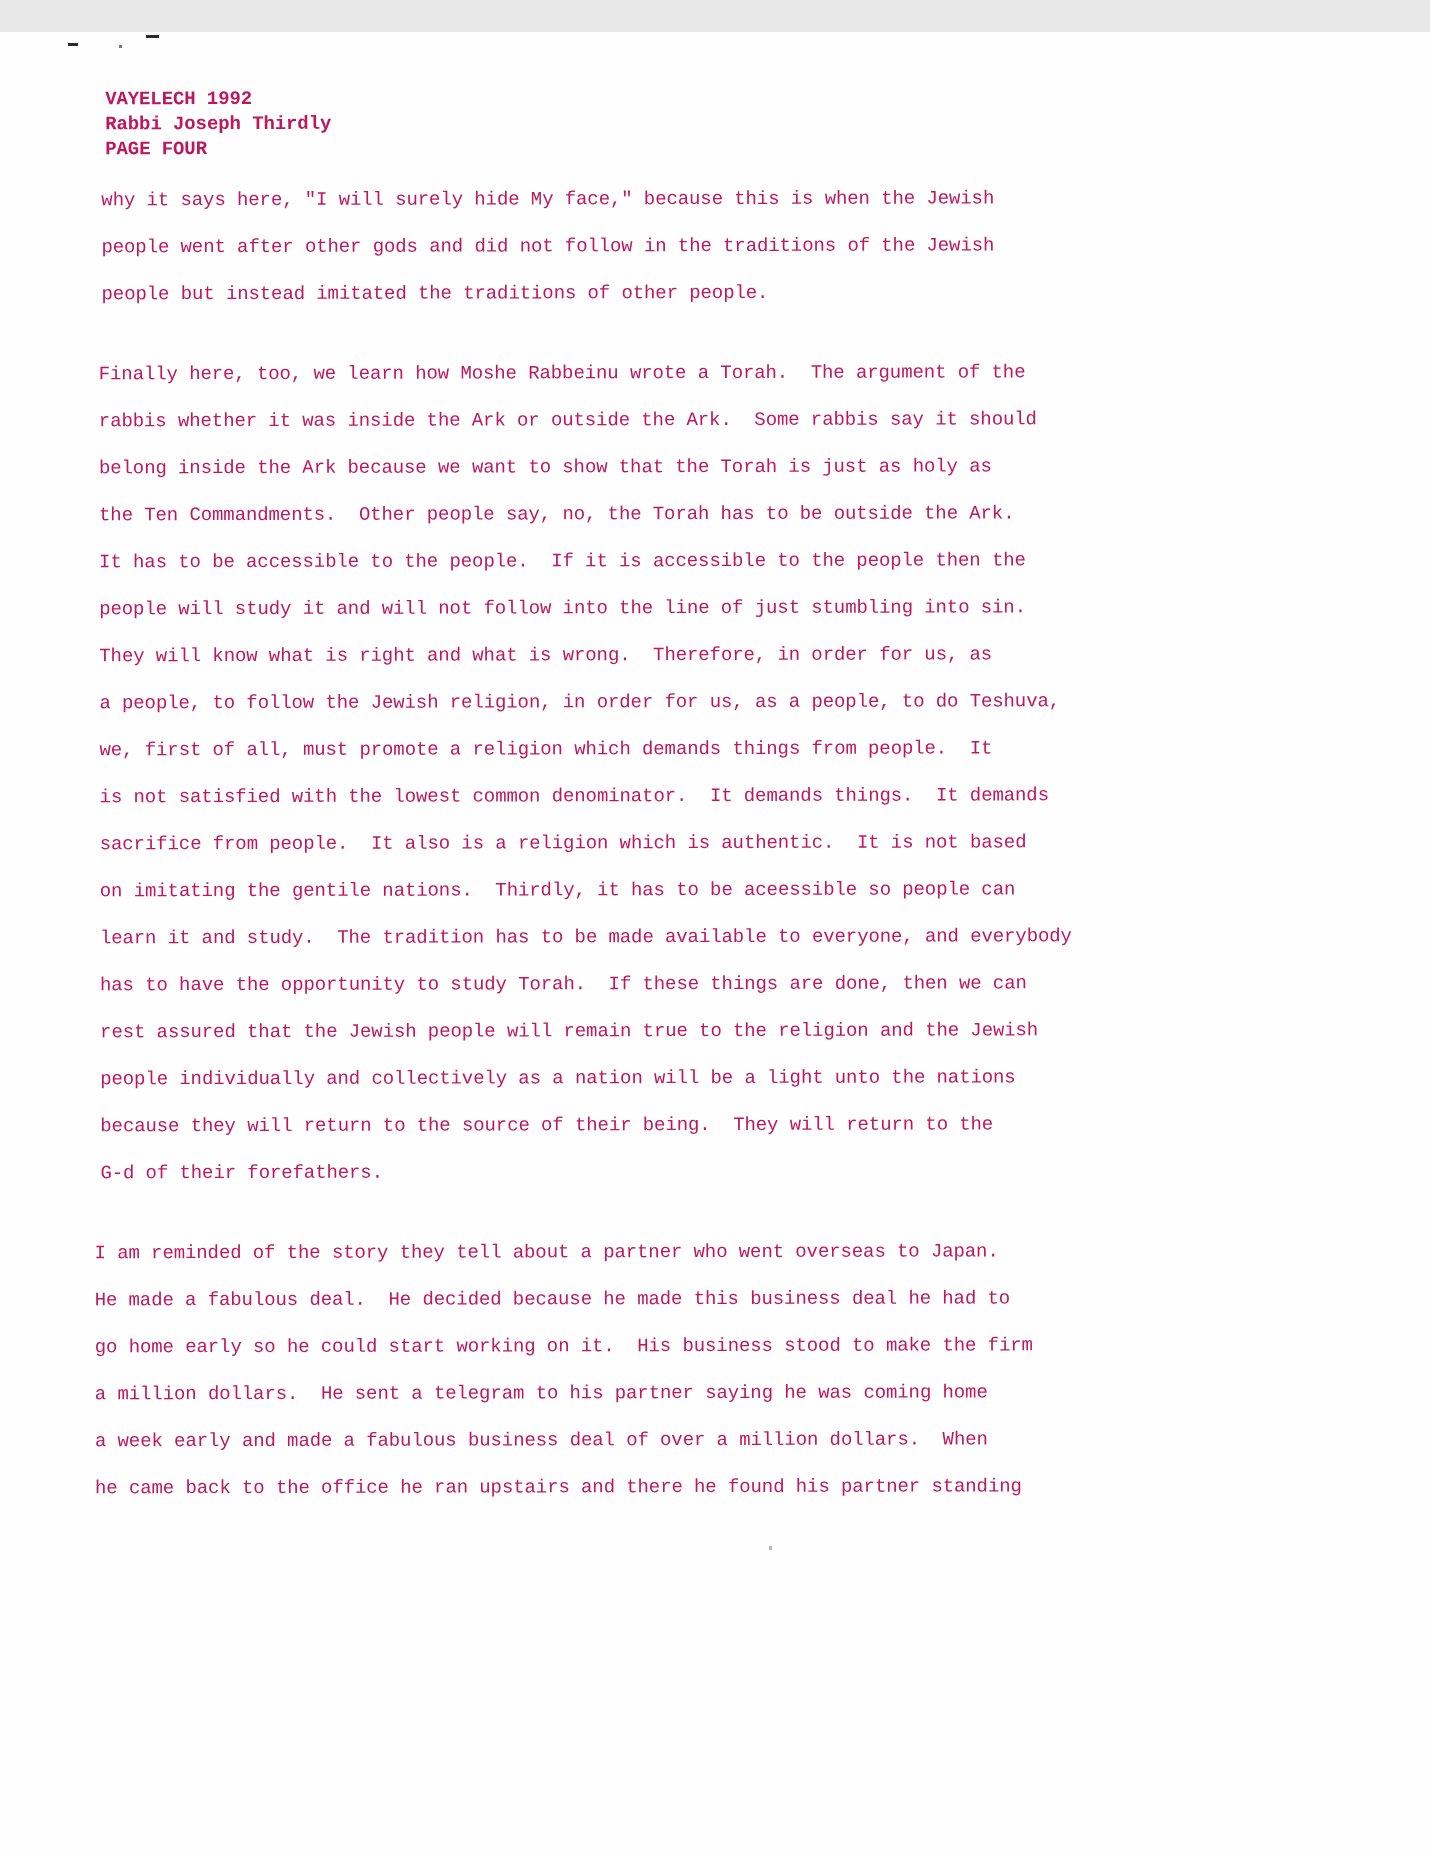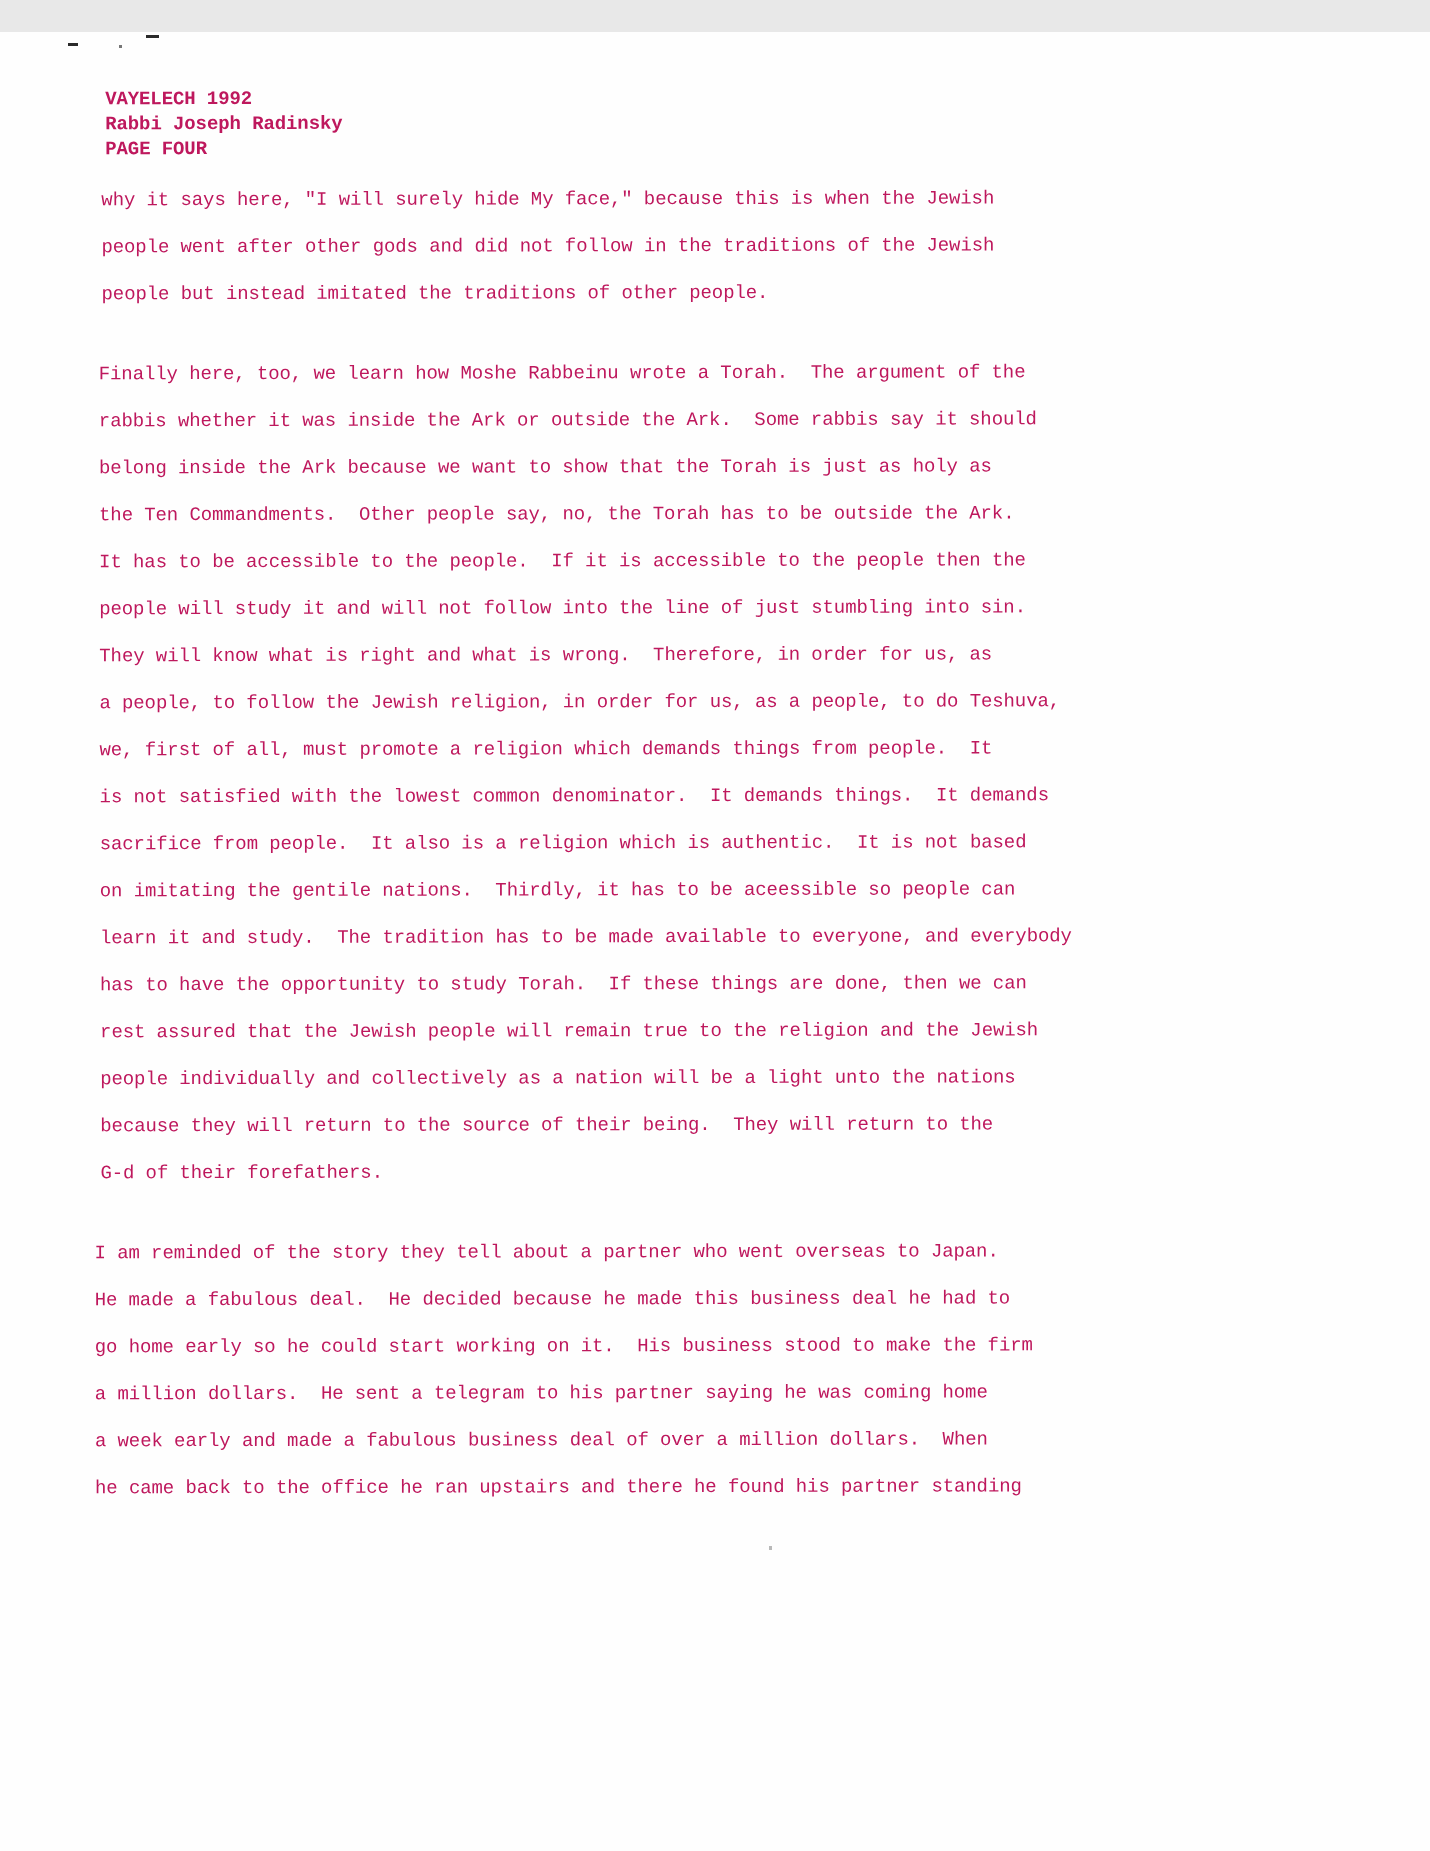--- a/index.html
+++ b/index.html
@@ -69,21 +69,21 @@
 <div class="page">
   <div class="artifact art-dash-1"></div>
   <div class="artifact art-dot-1"></div>
   <div class="artifact art-dash-2"></div>
   <div class="artifact art-speck"></div>
 
   <div class="doc">
 
     <div class="header">
       <div class="hline">VAYELECH 1992</div>
-      <div class="hline">Rabbi Joseph Radinsky</div>
+      <div class="hline">Rabbi Joseph Thirdly</div>
       <div class="hline">PAGE FOUR</div>
     </div>
 
     <div class="body-text">
 
       <div class="para para-1">
         <div class="ln">why it says here, "I will surely hide My face," because this is when the Jewish</div>
         <div class="ln">people went after other gods and did not follow in the traditions of the Jewish</div>
         <div class="ln">people but instead imitated the traditions of other people.</div>
       </div>

